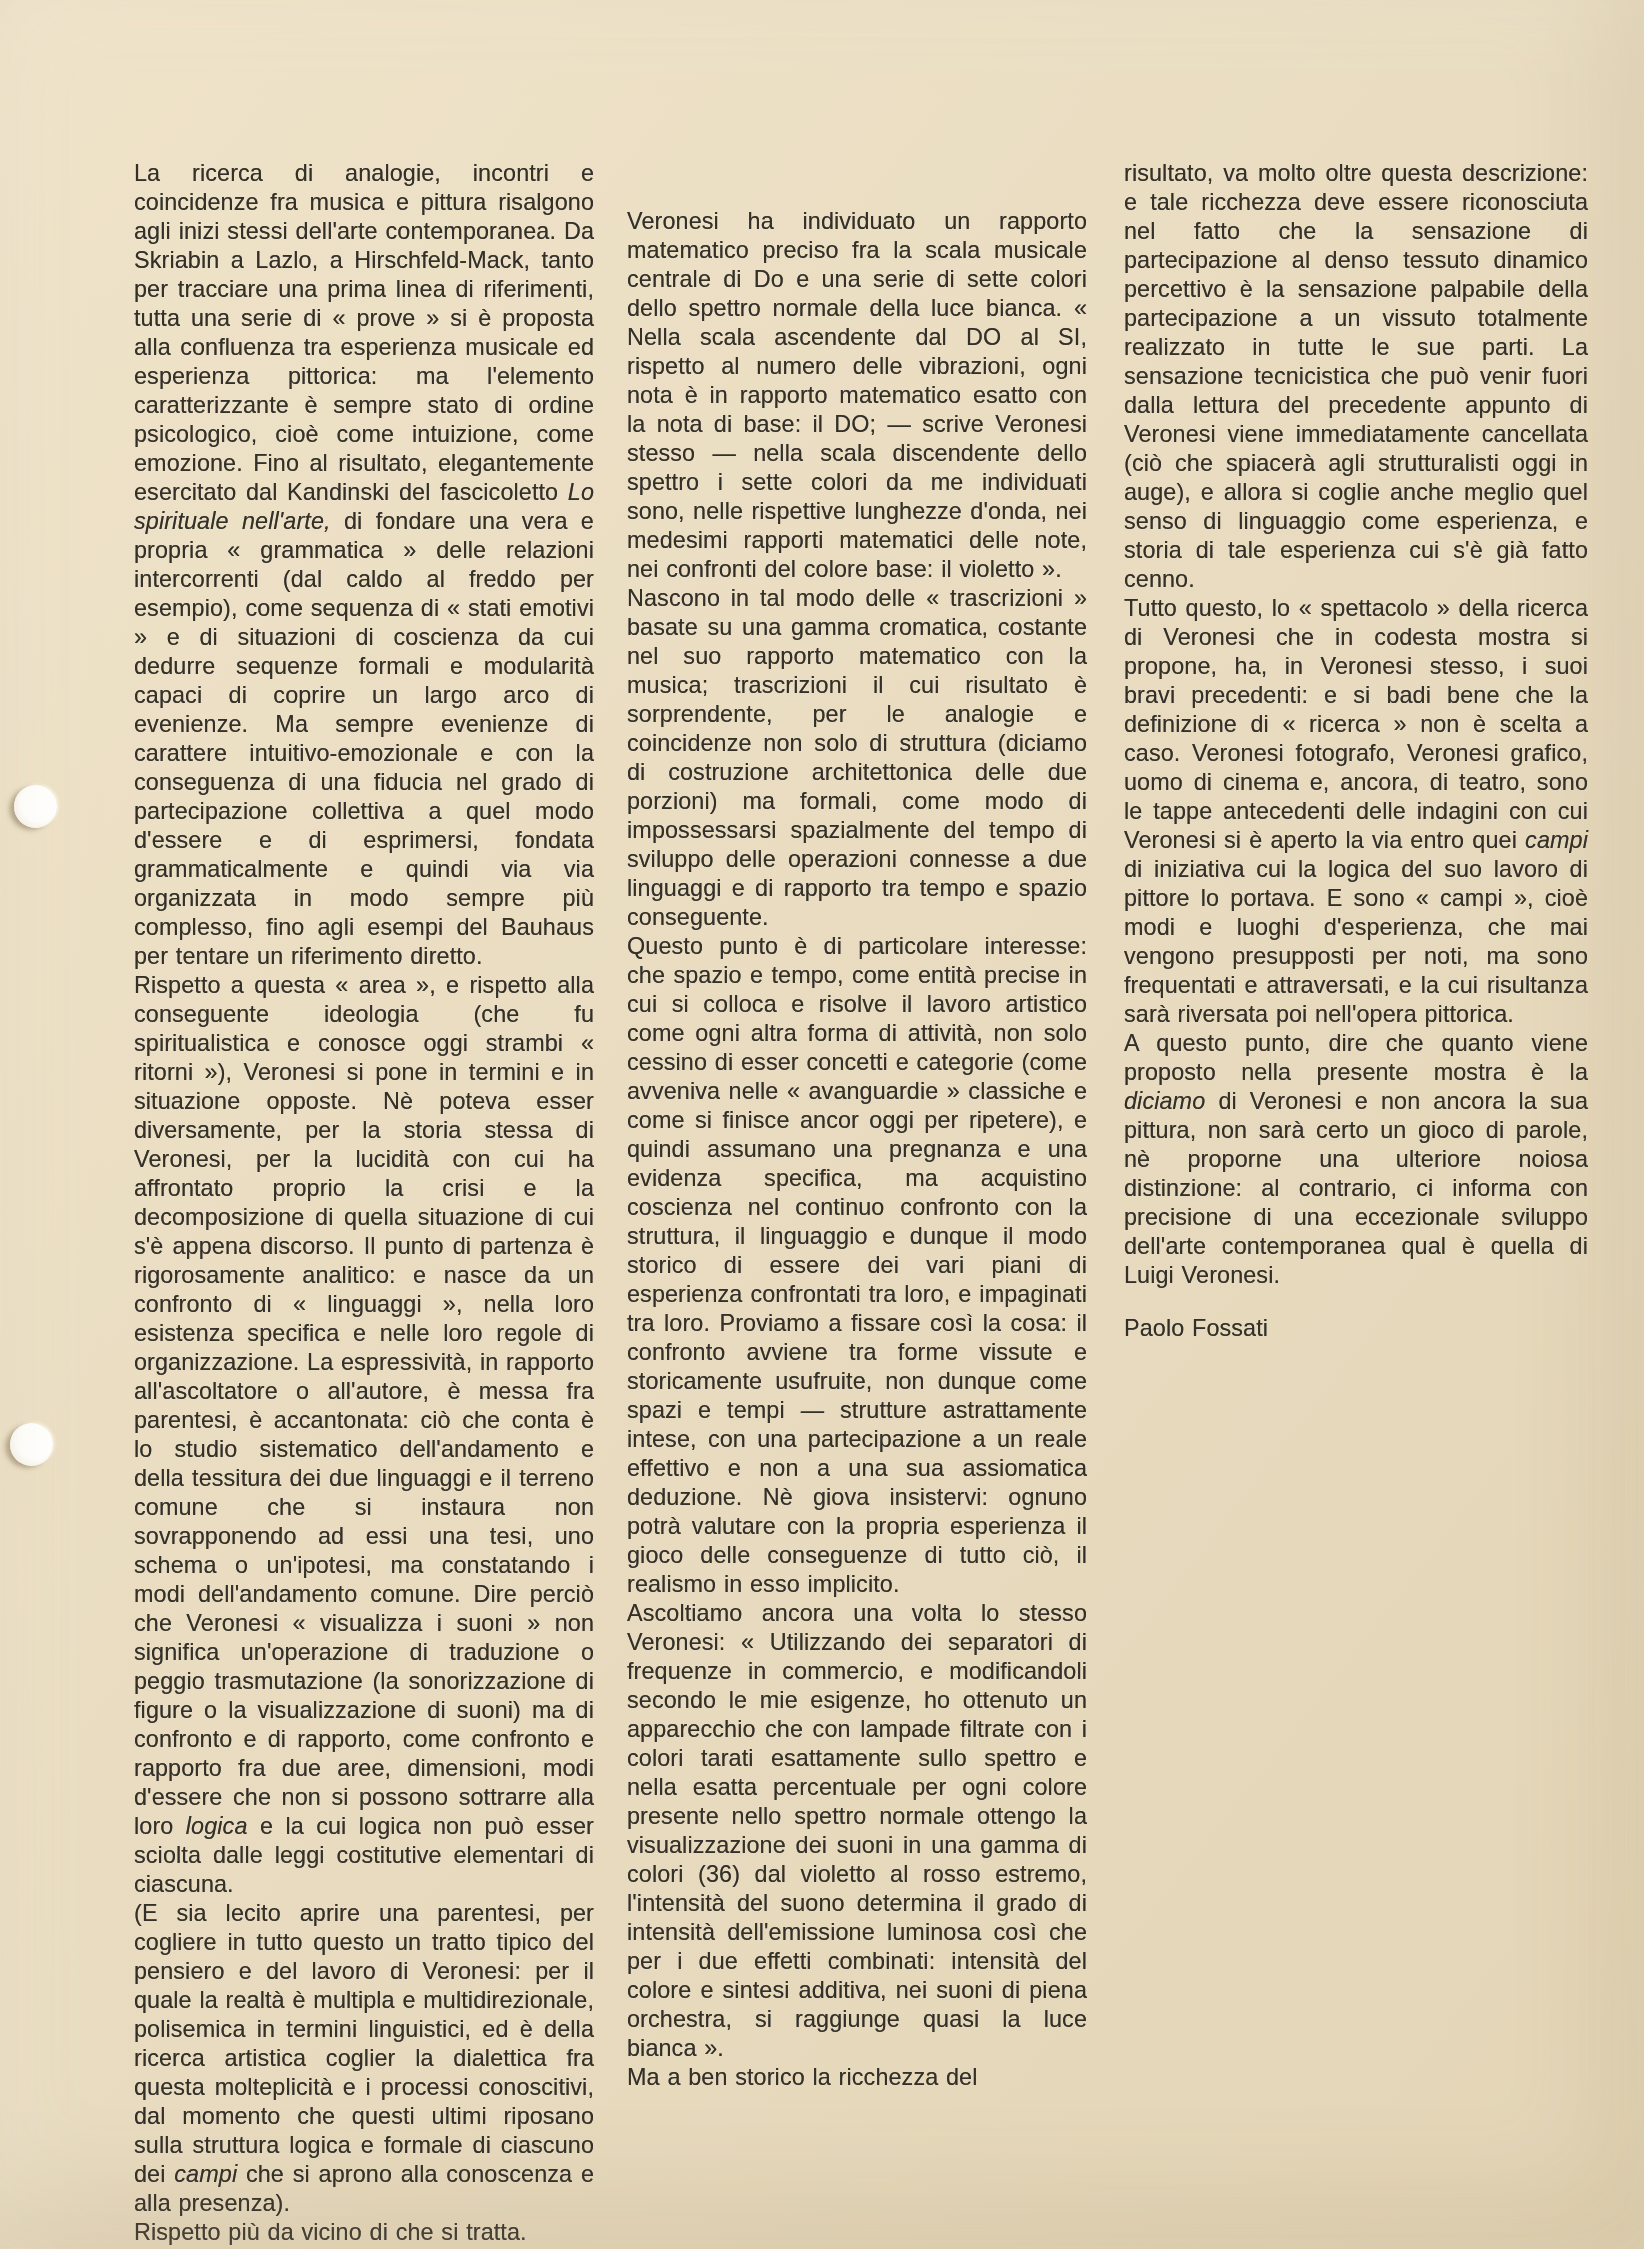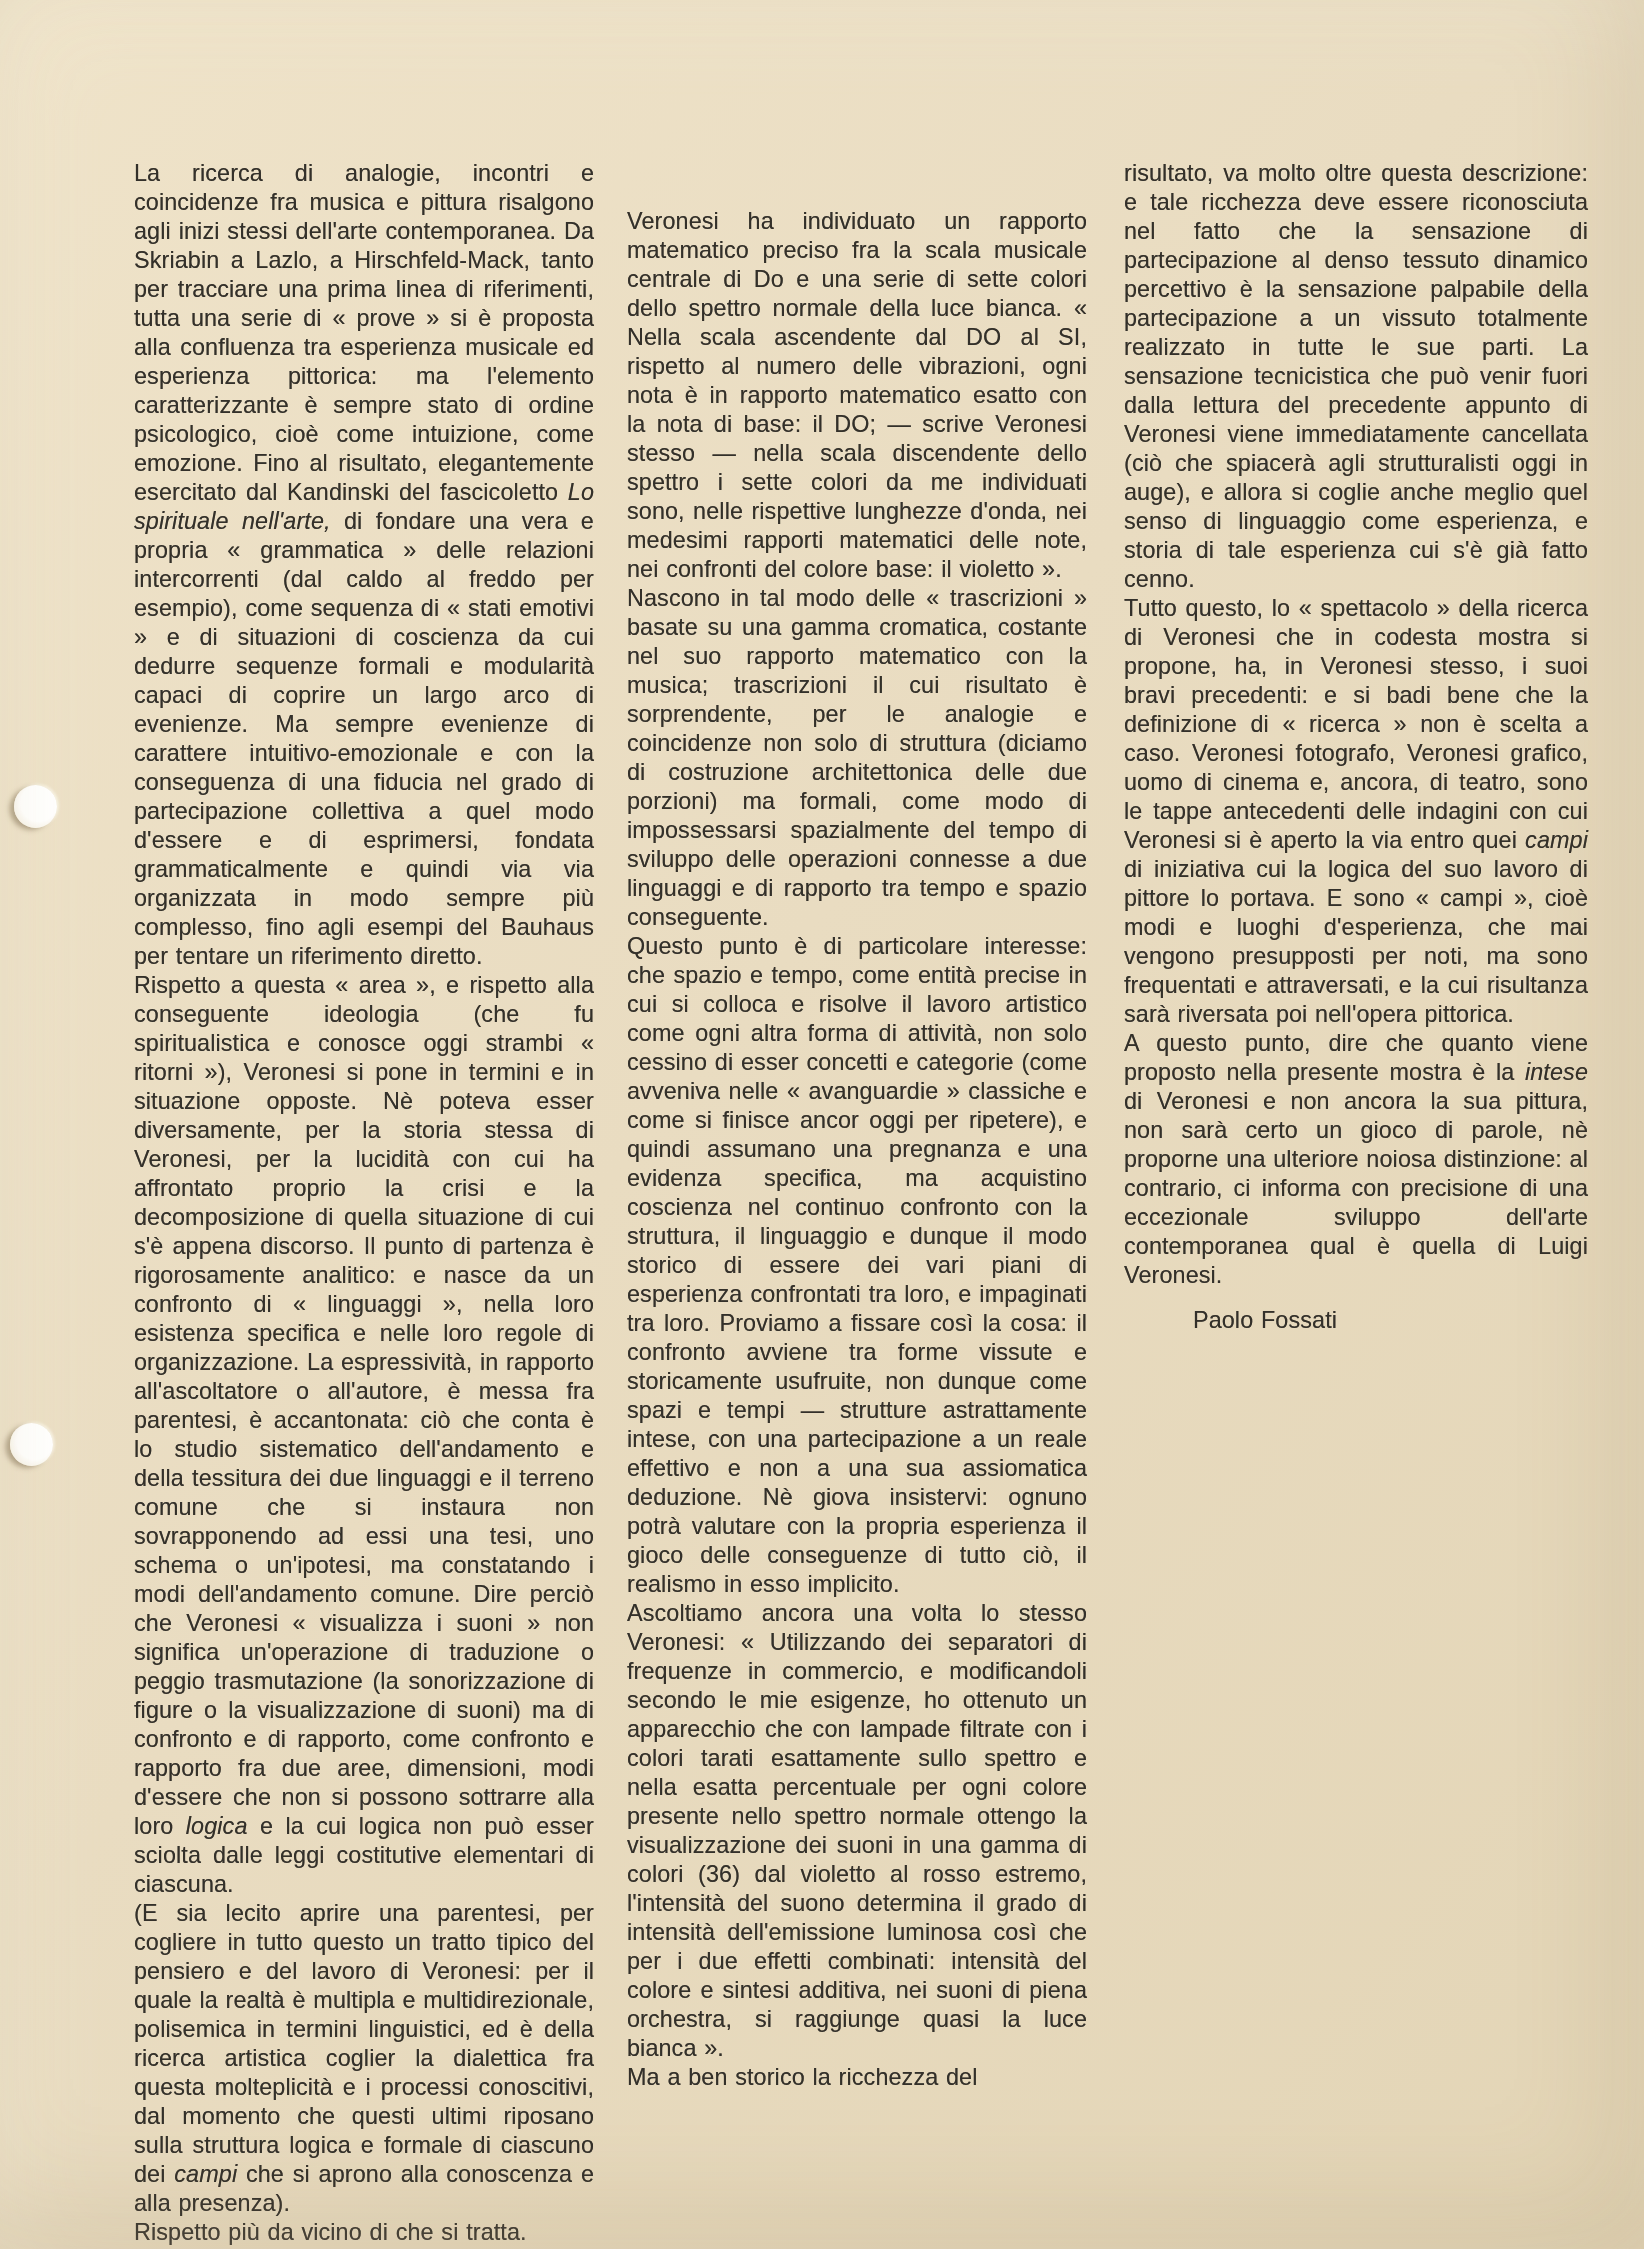--- a/index.html
+++ b/index.html
@@ -36,22 +36,22 @@
     text-shadow: 0 0 0.3px rgba(50, 46, 38, 0.55);
     hyphens: auto;
     -webkit-hyphens: auto;
   }
   .col p { margin: 0; }
   .col .it { font-style: italic; }
   .col-1 { left: 134px;  width: 460px; }
   .col-2 { left: 627px; width: 460px; margin-top: 48px; }
   .col-3 { left: 1124px; width: 464px; }
   .signature {
-    margin-top: 16px;
-    text-align: center;
+    margin-top: 24px;
+    text-align: left;
     padding-right: 182px;
     font-size: 23.4px;
     line-height: 29px;
   }
   .punch-hole {
     position: absolute;
     width: 43px;
     height: 43px;
     border-radius: 50%;
     background: radial-gradient(circle at 58% 42%, #ffffff 52%, #f6f1e5 82%, #eee7d6 100%);
@@ -78,17 +78,17 @@
   <div class="col col-2">
       <p><span>Veronesi ha individuato un rapporto matematico preciso fra la scala musicale centrale di Do e una serie di sette colori dello spettro normale della luce bianca. « Nella scala ascendente dal DO al SI, rispetto al numero delle vibrazioni, ogni nota è in rapporto matematico esatto con la nota di base: il DO; — scrive Veronesi stesso — nella scala discendente dello spettro i sette colori da me individuati sono, nelle rispettive lunghezze d'onda, nei medesimi rapporti matematici delle note, nei confronti del colore base: il violetto ».</span></p>
       <p><span>Nascono in tal modo delle « trascrizioni » basate su una gamma cromatica, costante nel suo rapporto matematico con la musica; trascrizioni il cui risultato è sorprendente, per le analogie e coincidenze non solo di struttura (diciamo di costruzione architettonica delle due porzioni) ma formali, come modo di impossessarsi spazialmente del tempo di sviluppo delle operazioni connesse a due linguaggi e di rapporto tra tempo e spazio conseguente.</span></p>
       <p><span>Questo punto è di particolare interesse: che spazio e tempo, come entità precise in cui si colloca e risolve il lavoro artistico come ogni altra forma di attività, non solo cessino di esser concetti e categorie (come avveniva nelle « avanguardie » classiche e come si finisce ancor oggi per ripetere), e quindi assumano una pregnanza e una evidenza specifica, ma acquistino coscienza nel continuo confronto con la struttura, il linguaggio e dunque il modo storico di essere dei vari piani di esperienza confrontati tra loro, e impaginati tra loro. Proviamo a fissare così la cosa: il confronto avviene tra forme vissute e storicamente usufruite, non dunque come spazi e tempi — strutture astrattamente intese, con una partecipazione a un reale effettivo e non a una sua assiomatica deduzione. Nè giova insistervi: ognuno potrà valutare con la propria esperienza il gioco delle conseguenze di tutto ciò, il realismo in esso implicito.</span></p>
       <p><span>Ascoltiamo ancora una volta lo stesso Veronesi: « Utilizzando dei separatori di frequenze in commercio, e modificandoli secondo le mie esigenze, ho ottenuto un apparecchio che con lampade filtrate con i colori tarati esattamente sullo spettro e nella esatta percentuale per ogni colore presente nello spettro normale ottengo la visualizzazione dei suoni in una gamma di colori (36) dal violetto al rosso estremo, l'intensità del suono determina il grado di intensità dell'emissione luminosa così che per i due effetti combinati: intensità del colore e sintesi additiva, nei suoni di piena orchestra, si raggiunge quasi la luce bianca ».</span></p>
       <p><span>Ma a ben storico la ricchezza del</span></p>
     </div>
   <div class="col col-3">
     <p><span>risultato, va molto oltre questa descrizione: e tale ricchezza deve essere riconosciuta nel fatto che la sensazione di partecipazione al denso tessuto dinamico percettivo è la sensazione palpabile della partecipazione a un vissuto totalmente realizzato in tutte le sue parti. La sensazione tecnicistica che può venir fuori dalla lettura del precedente appunto di Veronesi viene immediatamente cancellata (ciò che spiacerà agli strutturalisti oggi in auge), e allora si coglie anche meglio quel senso di linguaggio come esperienza, e storia di tale esperienza cui s'è già fatto cenno.</span></p>
       <p><span>Tutto questo, lo « spettacolo » della ricerca di Veronesi che in codesta mostra si propone, ha, in Veronesi stesso, i suoi bravi precedenti: e si badi bene che la definizione di « ricerca » non è scelta a caso. Veronesi fotografo, Veronesi grafico, uomo di cinema e, ancora, di teatro, sono le tappe antecedenti delle indagini con cui Veronesi si è aperto la via entro quei </span><span class="it">campi</span><span> di iniziativa cui la logica del suo lavoro di pittore lo portava. E sono « campi », cioè modi e luoghi d'esperienza, che mai vengono presupposti per noti, ma sono frequentati e attraversati, e la cui risultanza sarà riversata poi nell'opera pittorica.</span></p>
-      <p><span>A questo punto, dire che quanto viene proposto nella presente mostra è la </span><span class="it">intese</span><span> di Veronesi e non ancora la sua pittura, non sarà certo un gioco di parole, nè proporne una ulteriore noiosa distinzione: al contrario, ci informa con precisione di una eccezionale sviluppo dell'arte contemporanea qual è quella di Luigi Veronesi.</span></p>
+      <p><span>A questo punto, dire che quanto viene proposto nella presente mostra è la </span><span class="it">diciamo</span><span> di Veronesi e non ancora la sua pittura, non sarà certo un gioco di parole, nè proporne una ulteriore noiosa distinzione: al contrario, ci informa con precisione di una eccezionale sviluppo dell'arte contemporanea qual è quella di Luigi Veronesi.</span></p>
       <div class="signature">Paolo Fossati</div>
   </div>
 </div>
 
 
 </body></html>

